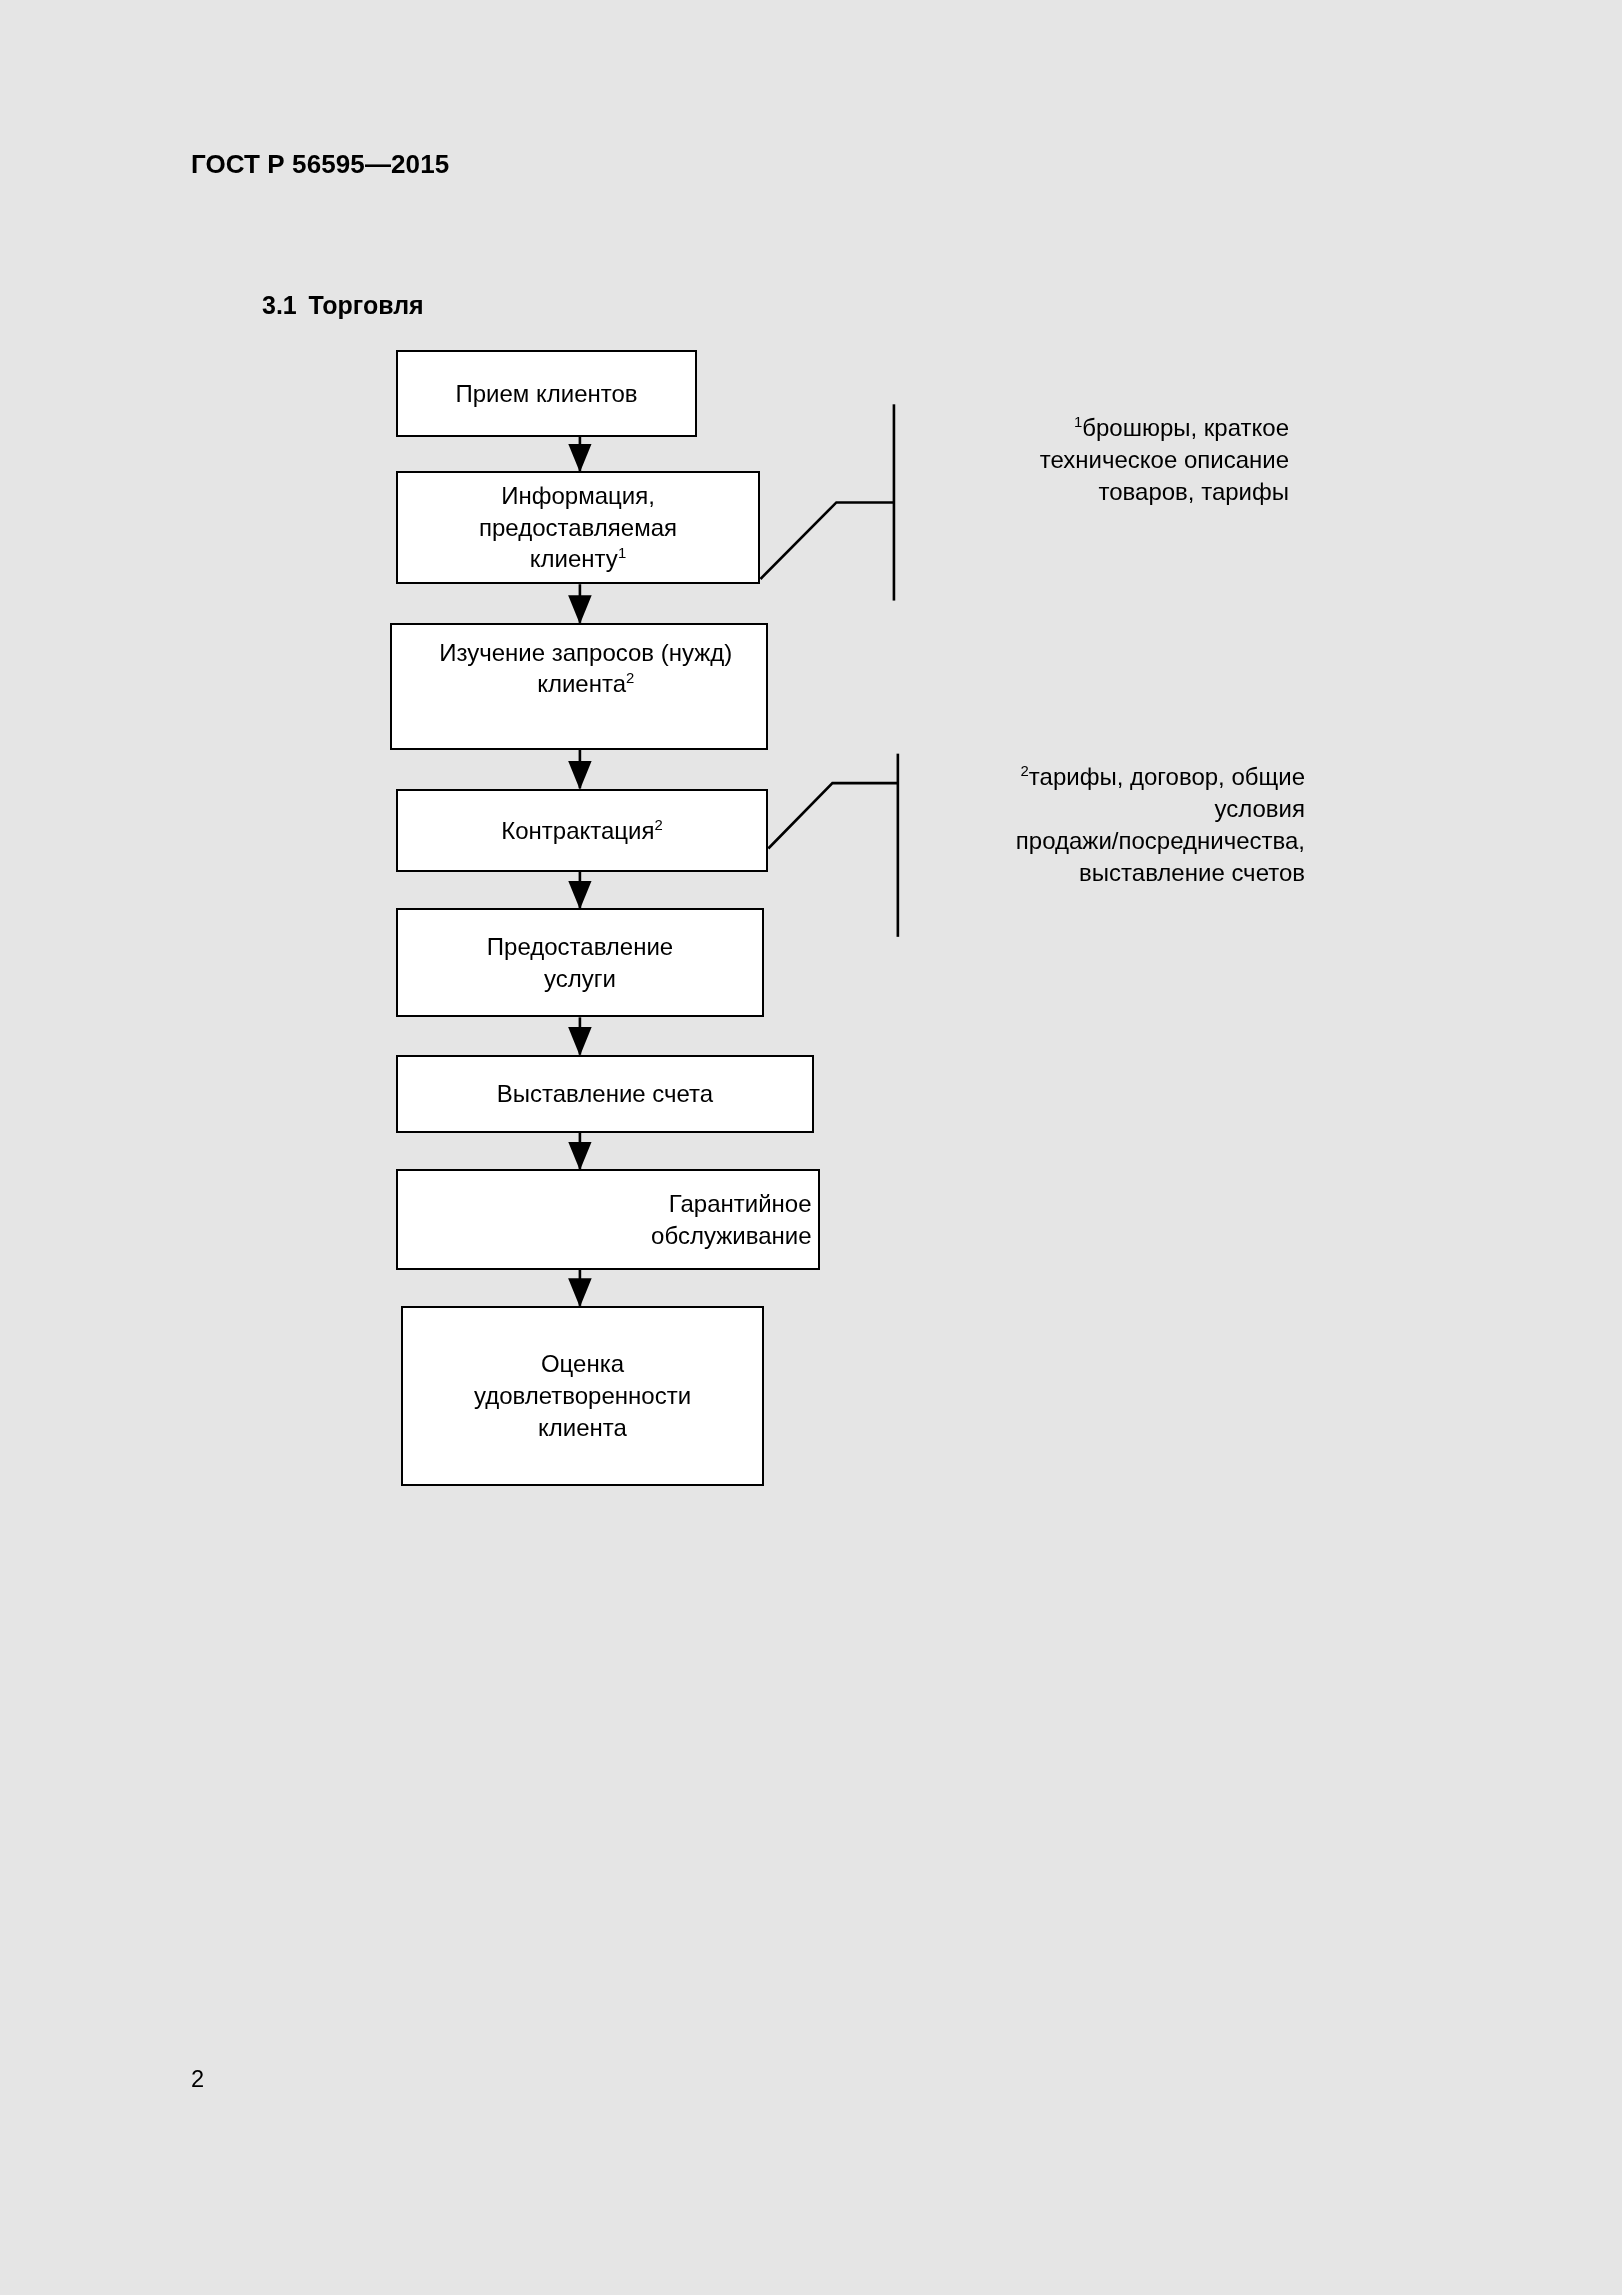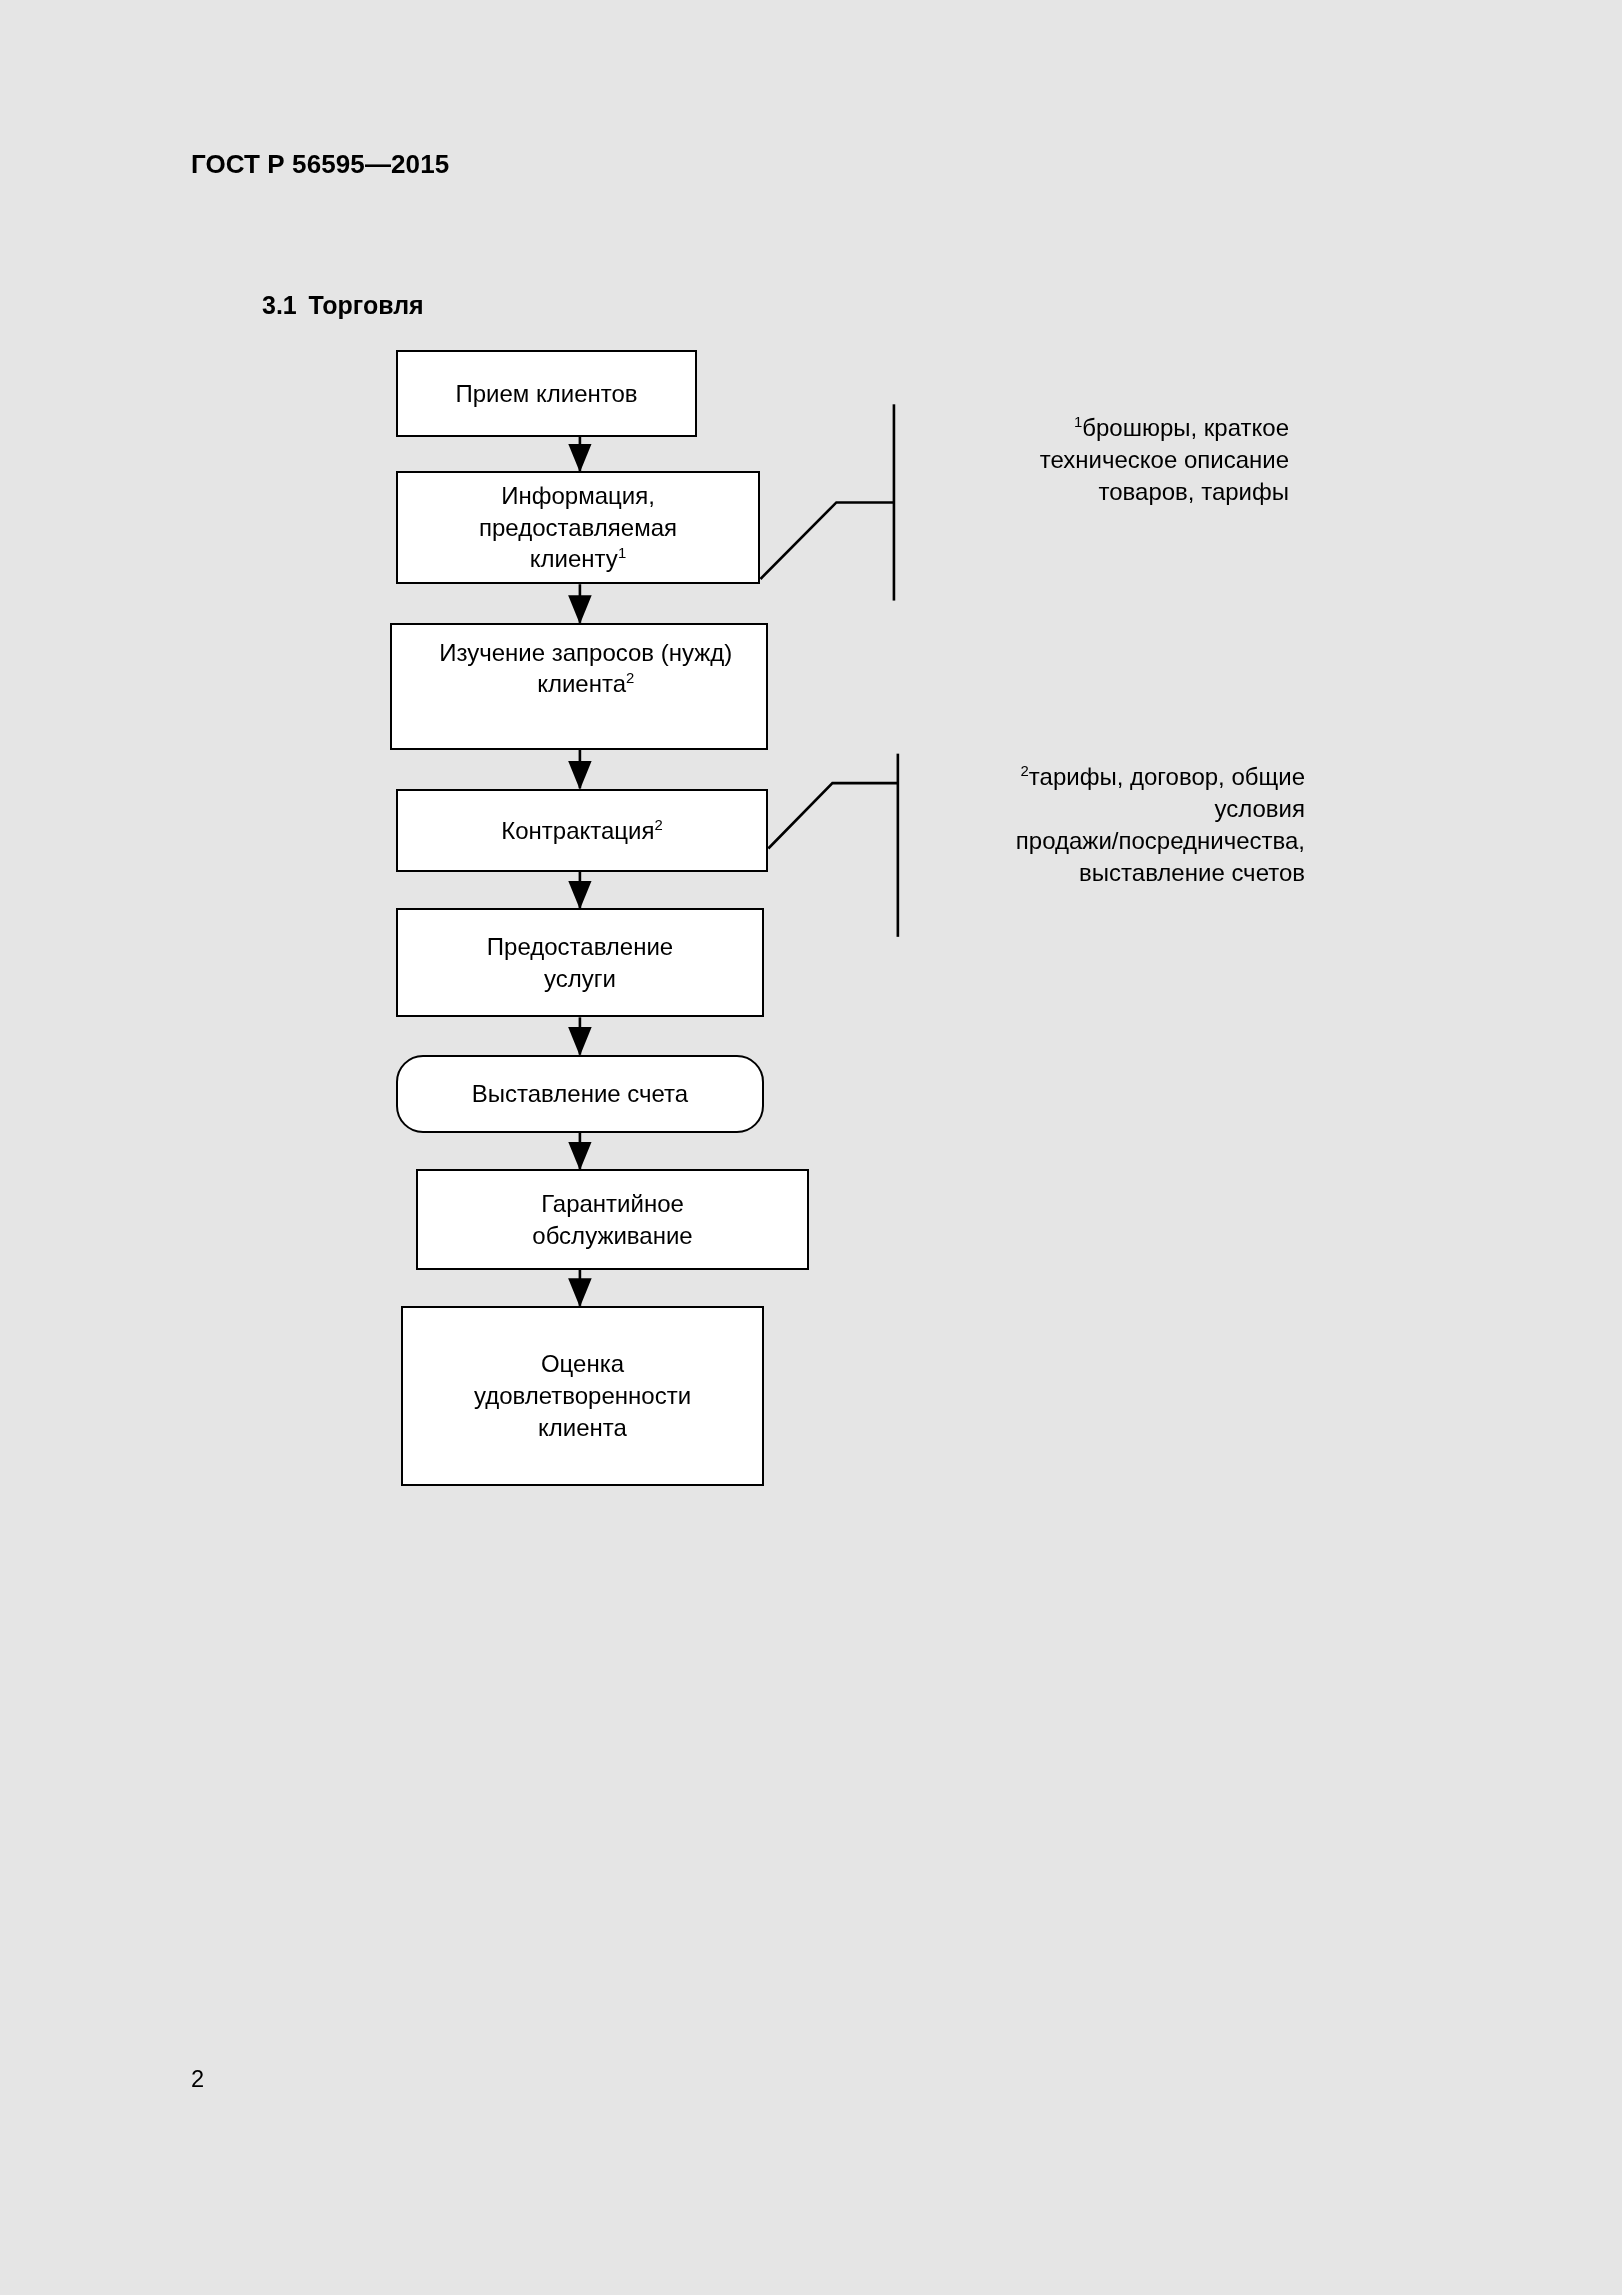--- a/index.html
+++ b/index.html
@@ -165,25 +165,25 @@
     </span>
   </div>
 
   <div class="node" style="left:396px; top:908px; width:368px; height:109px;">
     <span class="txt">
       <span>Предоставление</span><br>
       <span>услуги</span>
     </span>
   </div>
 
-  <div class="node" style="left:396px; top:1055px; width:368px; height:78px;border-radius:27px;">
+  <div class="node" style="left:396px; top:1055px; width:418px; height:78px;">
     <span class="txt">Выставление счета</span>
   </div>
 
-  <div class="node" style="left:416px; top:1169px; width:393px; height:101px;">
+  <div class="node" style="left:396px; top:1169px; width:424px; height:101px;text-align:right;">
     <span class="txt">
       <span>Гарантийное</span><br>
       <span>обслуживание</span>
     </span>
   </div>
 
   <div class="node" style="left:401px; top:1306px; width:363px; height:180px;">
     <span class="txt">
       <span>Оценка</span><br>
       <span>удовлетворенности</span><br>

